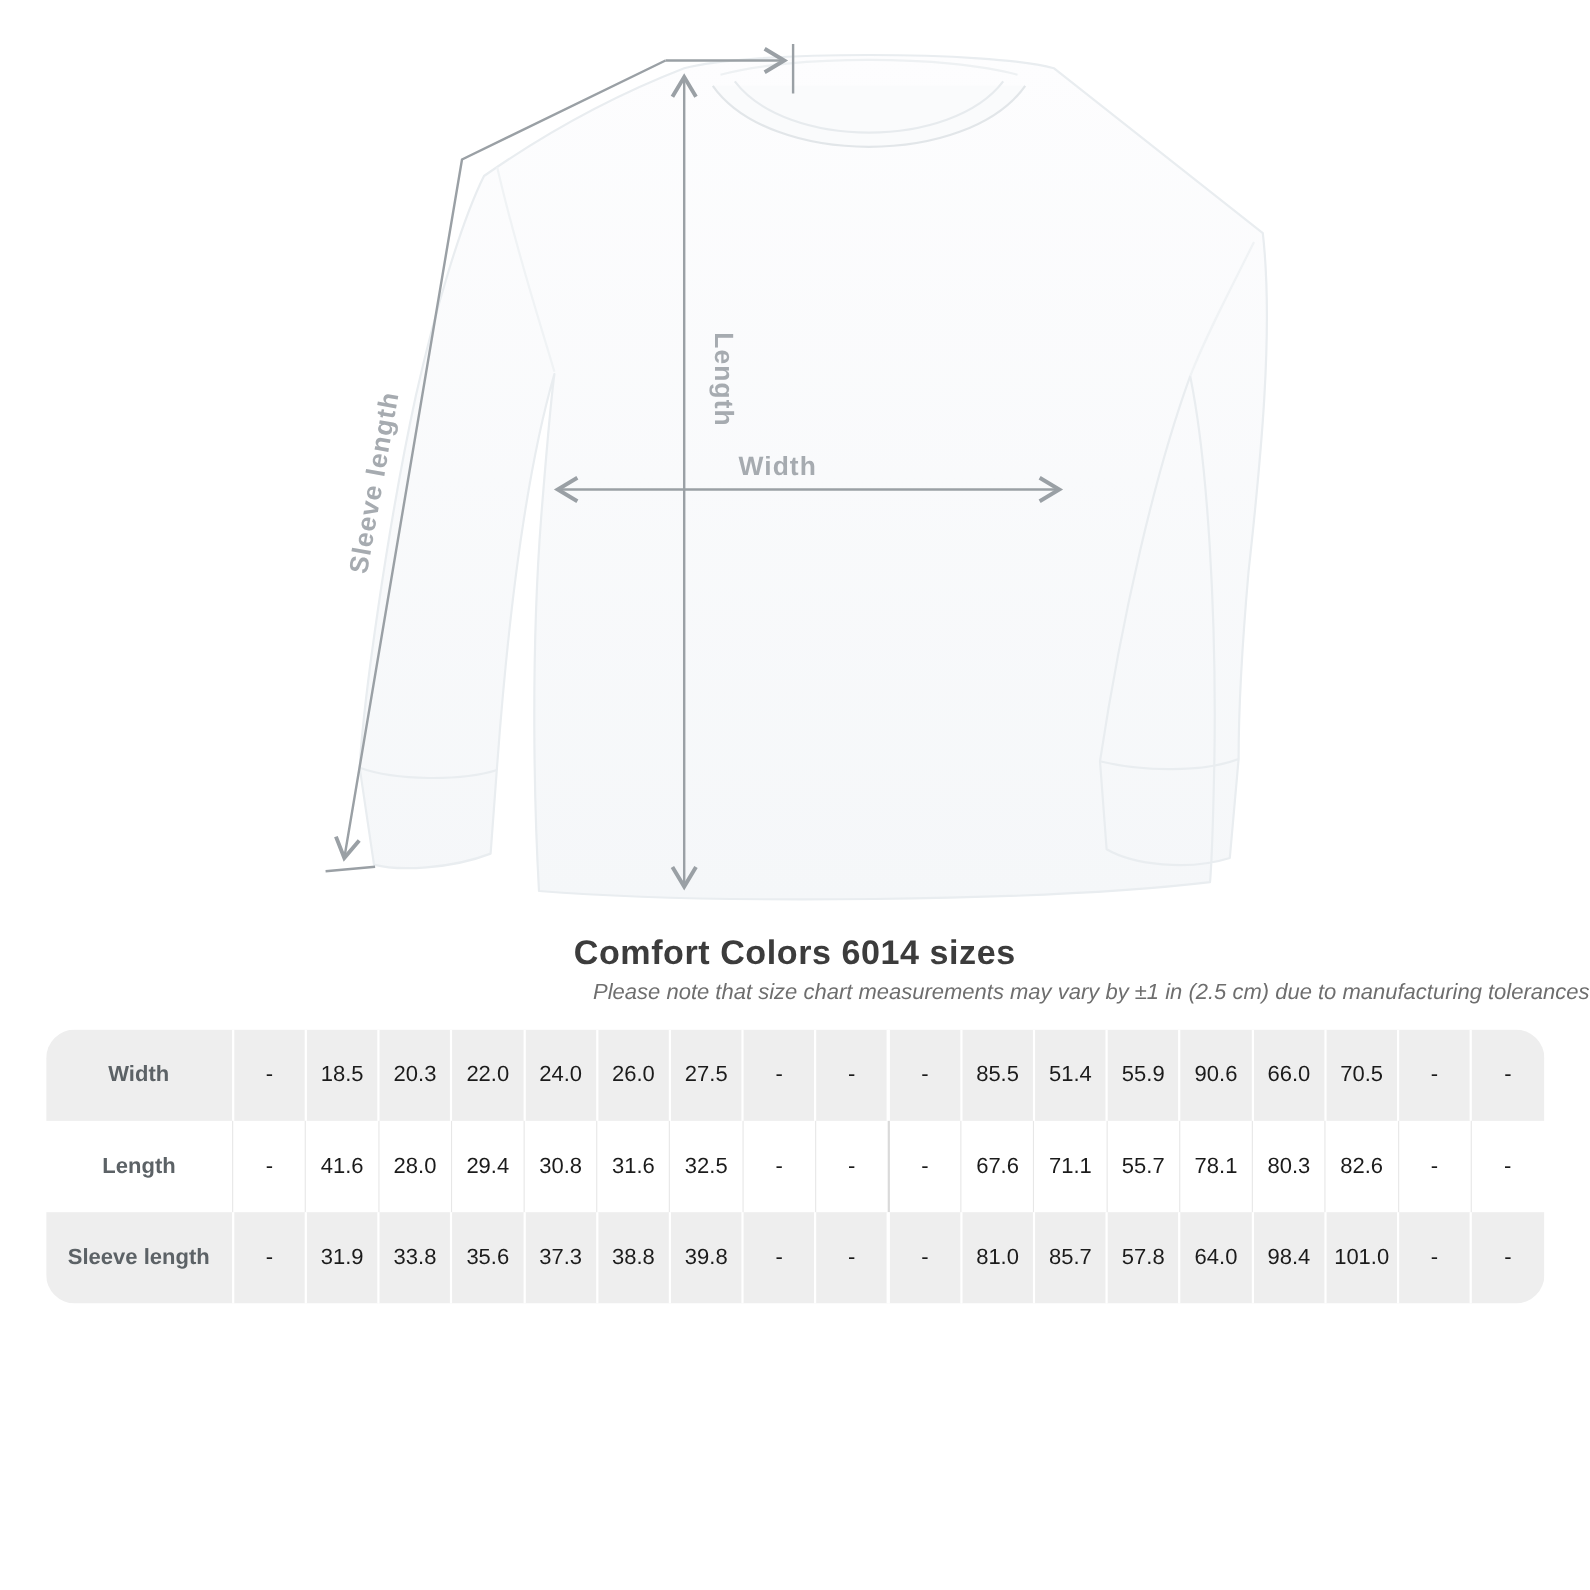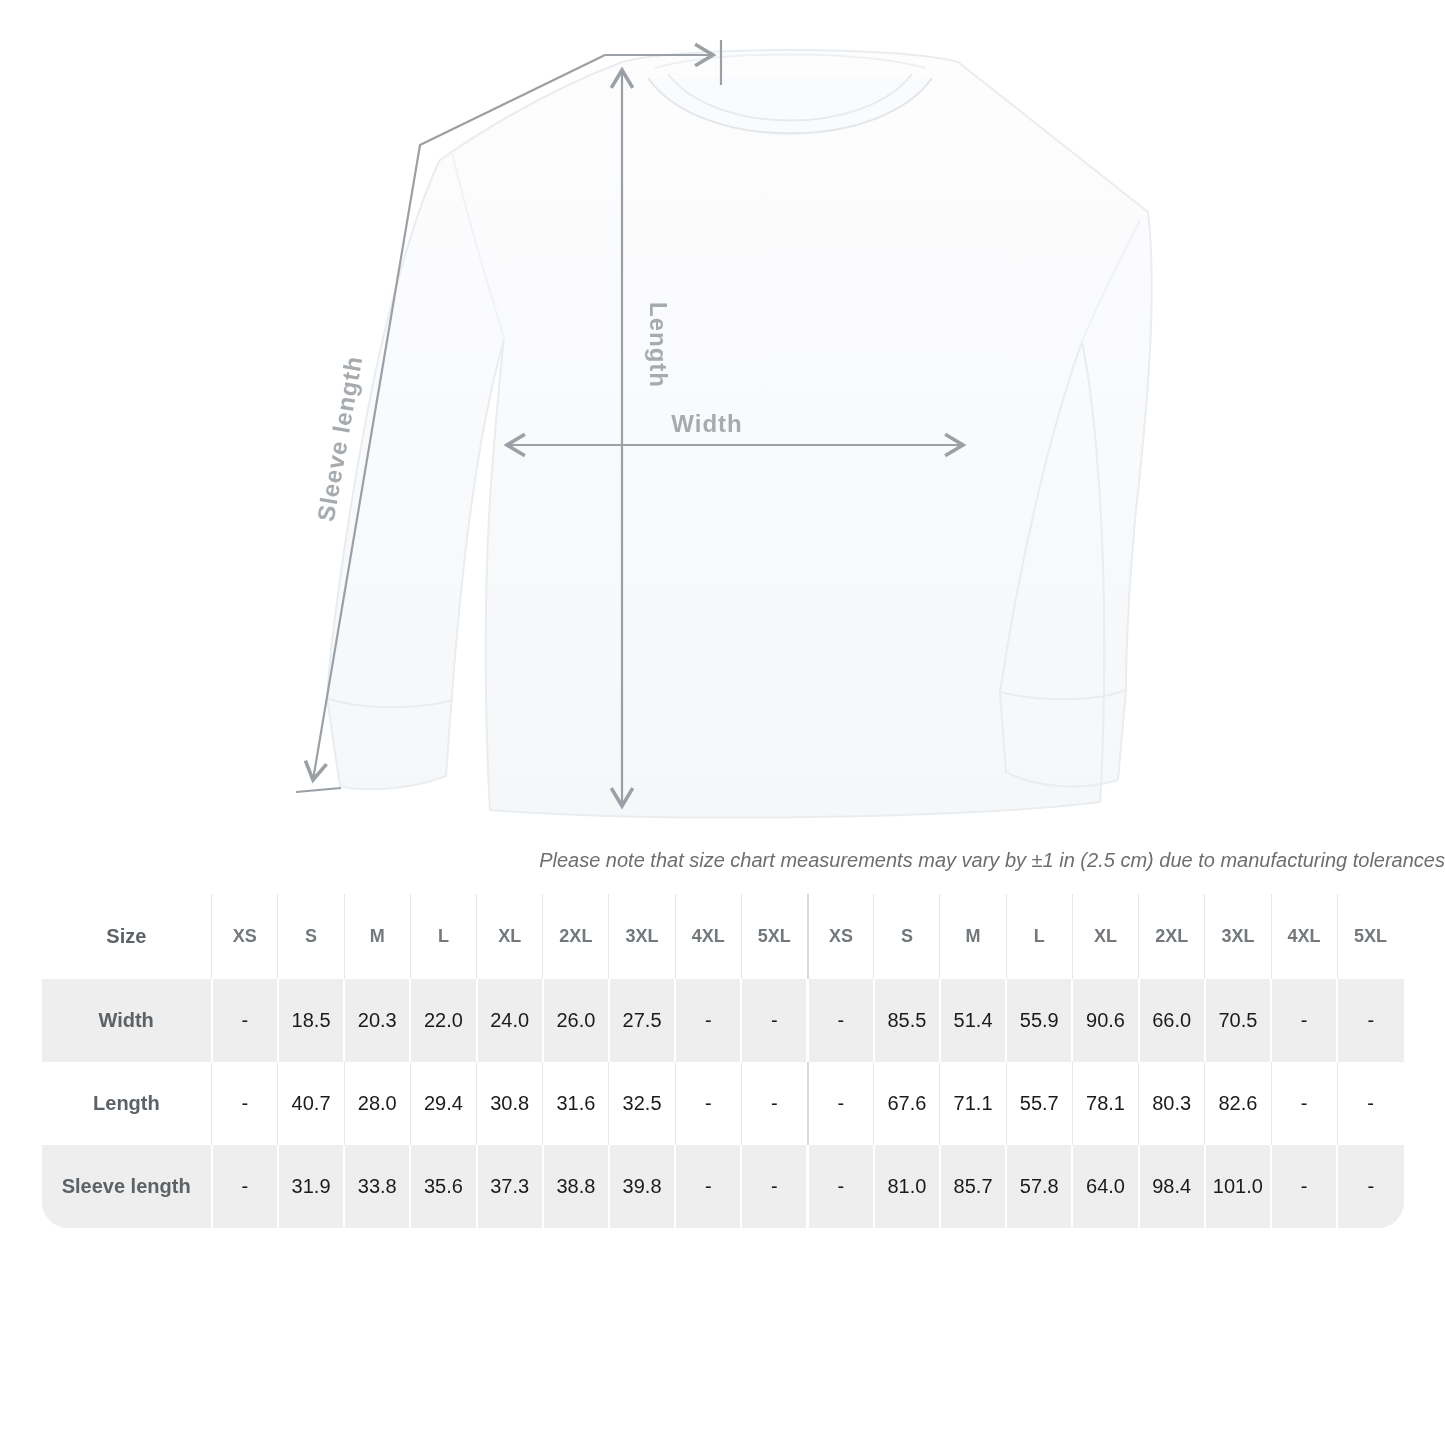--- a/index.html
+++ b/index.html
@@ -150,20 +150,21 @@
 
         <line x1="507" y1="445" x2="963" y2="445" marker-start="url(#arrowhead)" marker-end="url(#arrowhead)"></line>
       </g>
 
       <text class="dlabel" x="348" y="440" text-anchor="middle" transform="rotate(-80 348 440)">Sleeve length</text>
       <text class="dlabel" x="650" y="345" text-anchor="middle" transform="rotate(90 650 345)">Length</text>
       <text class="dlabel" x="707" y="432" text-anchor="middle">Width</text>
     </svg>
   </div>
 
+  <div class="title">Comfort Colors 6014 sizes</div>
   <div class="note">Please note that size chart measurements may vary by ±1 in (2.5 cm) due to manufacturing tolerances</div>
 
   <div class="table-wrap">
     <table class="sizechart">
       <colgroup>
         <col class="c-label">
         <col class="c-size">
           <col class="c-size">
           <col class="c-size">
           <col class="c-size">
@@ -176,41 +177,20 @@
           <col class="c-size">
           <col class="c-size">
         <col class="c-size">
           <col class="c-size">
           <col class="c-size">
           <col class="c-size">
         <col class="c-size">
           <col class="c-size">
       </colgroup>
       <thead>
-        <tr class="sizes">
-          <th class="size-col-label">Size</th>
-        <th>XS</th>
-            <th>S</th>
-            <th>M</th>
-            <th>L</th>
-            <th>XL</th>
-            <th>2XL</th>
-            <th>3XL</th>
-            <th>4XL</th>
-            <th>5XL</th>
-            <th class="grp">XS</th>
-            <th>S</th>
-            <th>M</th>
-            <th>L</th>
-            <th>XL</th>
-            <th>2XL</th>
-            <th>3XL</th>
-            <th>4XL</th>
-            <th>5XL</th>
-          </tr>
       </thead>
       <tbody>
           <tr class="shade">
             <th class="rowlabel">Width</th>
             <td>-</td>
             <td>18.5</td>
             <td>20.3</td>
             <td>22.0</td>
             <td>24.0</td>
             <td>26.0</td>
@@ -223,21 +203,21 @@
             <td>55.9</td>
             <td>90.6</td>
             <td>66.0</td>
             <td>70.5</td>
             <td>-</td>
             <td>-</td>
           </tr>
           <tr class="light">
             <th class="rowlabel">Length</th>
             <td>-</td>
-            <td>40.7</td>
+            <td>41.6</td>
             <td>28.0</td>
             <td>29.4</td>
             <td>30.8</td>
             <td>31.6</td>
             <td>32.5</td>
             <td>-</td>
             <td>-</td>
             <td class="grp">-</td>
             <td>67.6</td>
             <td>71.1</td>

